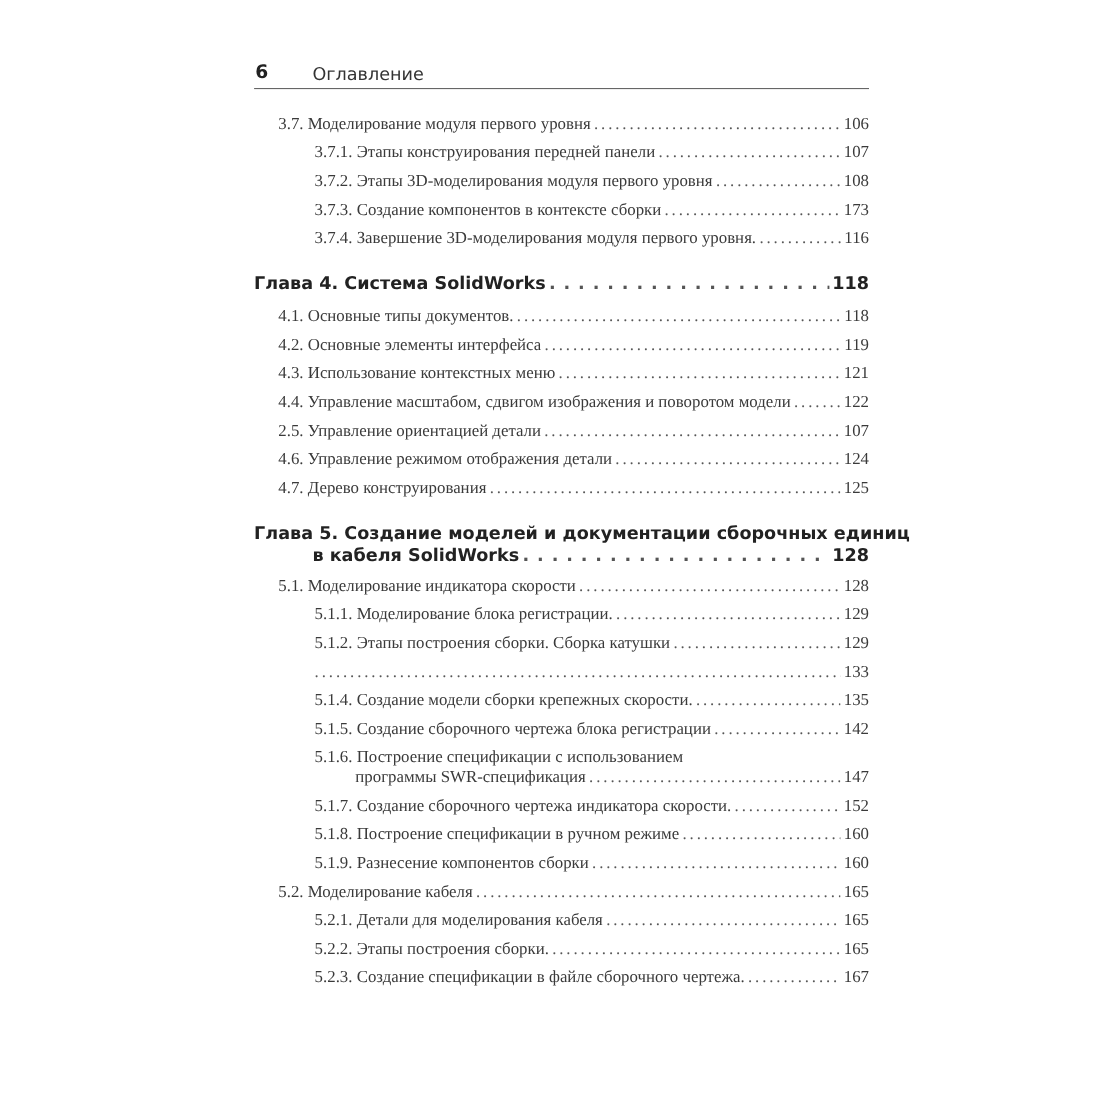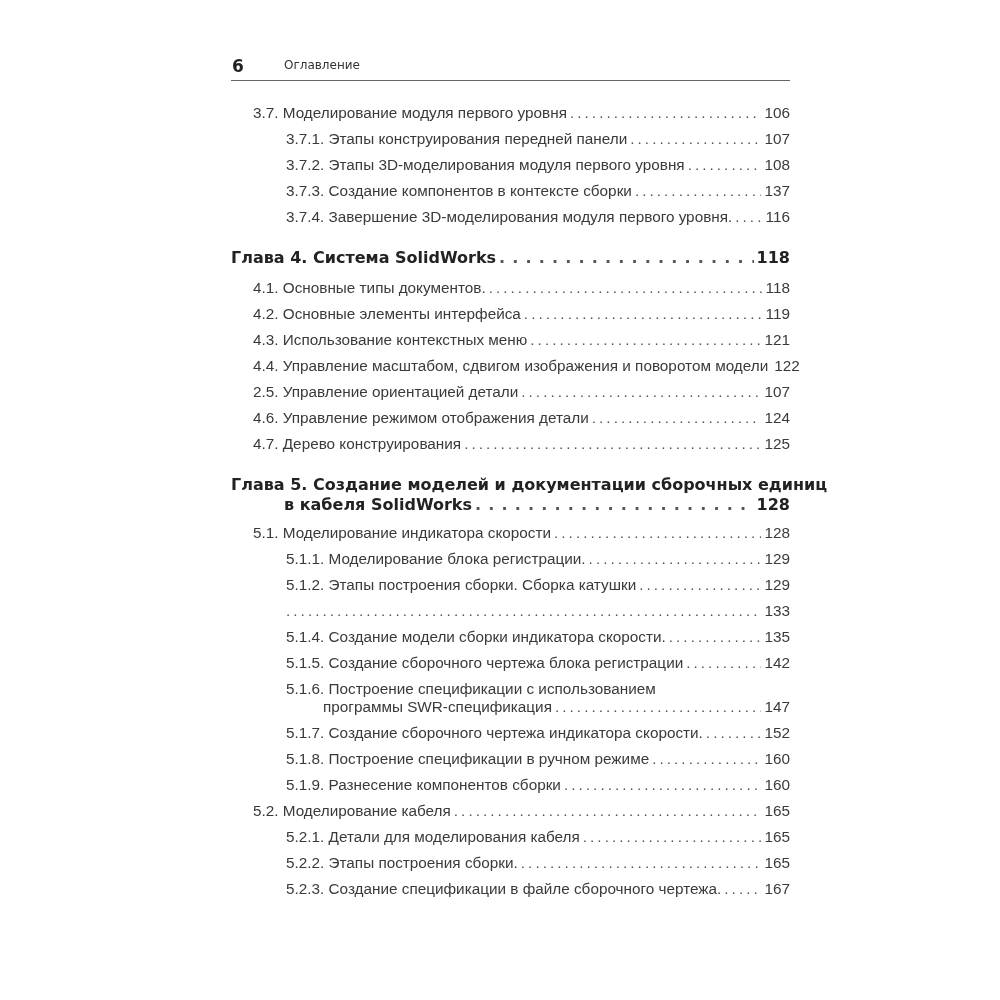--- a/index.html
+++ b/index.html
@@ -1,23 +1,23 @@
 <!DOCTYPE html>
 <html><head>
   <meta charset="utf-8">
   <style>
     html, body { margin: 0; padding: 0; background: #ffffff; }
     body { width: 1000px; height: 1000px; position: relative; overflow: hidden; }
     .page { position: absolute; left: 231px; top: 0; width: 559px; }
     .running-head { position: absolute; top: 56px; left: 0; width: 559px; height: 24px; }
     .page-num { position: absolute; left: 1px; top: 0; font-family: "DejaVu Sans", sans-serif; font-weight: bold; font-size: 17px; color: #222; }
-    .head-title { position: absolute; left: 53px; top: 2px; font-family: "DejaVu Sans", sans-serif; font-size: 12px; color: #333; }
+    .head-title { position: absolute; left: 53px; top: 2px; font-family: "DejaVu Sans", sans-serif; font-size: 16px; color: #333; }
     .head-rule { position: absolute; left: 0; top: 80px; width: 559px; height: 0; border-top: 1.5px solid #666; }
 
-    .entry { position: absolute; left: 0; width: 559px; font-family: Liberation Sans, sans-serif; font-size: 15.3px; color: #3a3a3a; white-space: nowrap; }
+    .entry { position: absolute; left: 0; width: 559px; font-family: Liberation Serif, serif; font-size: 15.3px; color: #3a3a3a; white-space: nowrap; }
     .row { display: flex; align-items: baseline; }
     .row .t { flex: 0 0 auto; padding-right: 3px; }
     .row .d { flex: 1 1 auto; overflow: hidden; letter-spacing: 2.4px; color: #555; }
     .row .d::before { content: ". . . . . . . . . . . . . . . . . . . . . . . . . . . . . . . . . . . . . . . . . . . . . . . . . . . . . . . . . . . . . . . . . . . . . . . . . . . . . . . . . . . . . . . . . . . . . . . . . . . . . . . . . . . . . . . . . . . . . . ."; letter-spacing: 0; word-spacing: -1.2px; }
     .row .p { flex: 0 0 auto; padding-left: 3px; }
     .lvl2 { padding-left: 22px; width: 537px; }
     .lvl3 { padding-left: 55px; width: 504px; }
     .cont3 { padding-left: 92px; width: 467px; align-items: flex-end; }
 
     .chapter { font-family: "DejaVu Sans", sans-serif; font-weight: bold; font-size: 16px; color: #222; }
@@ -46,21 +46,21 @@
       <span class="p">107</span>
   </div>
   <div class="entry lvl3 row" style="top:156px">
     <span class="t">3.7.2. Этапы 3D-моделирования модуля первого уровня</span>
       <span class="d"></span>
       <span class="p">108</span>
   </div>
   <div class="entry lvl3 row" style="top:182px">
     <span class="t">3.7.3. Создание компонентов в контексте сборки</span>
       <span class="d"></span>
-      <span class="p">137</span>
+      <span class="p">173</span>
   </div>
   <div class="entry lvl3 row" style="top:208px">
     <span class="t">3.7.4. Завершение 3D-моделирования модуля первого уровня.</span>
       <span class="d"></span>
       <span class="p">116</span>
   </div>
 
   <div class="entry chapter row" style="top:248px">
     <span class="t">Глава 4. Система SolidWorks</span>
       <span class="d"></span>
@@ -124,21 +124,21 @@
   <div class="entry lvl3 row" style="top:576px">
     <span class="t">5.1.2. Этапы построения сборки. Сборка катушки</span>
       <span class="d"></span>
       <span class="p">129</span>
   </div>
   <div class="entry lvl3 row" style="top:602px">
       <span class="d"></span>
       <span class="p">133</span>
   </div>
   <div class="entry lvl3 row" style="top:628px">
-    <span class="t">5.1.4. Создание модели сборки индикатора скорости.</span>
+    <span class="t">5.1.4. Создание модели сборки крепежных скорости.</span>
       <span class="d"></span>
       <span class="p">135</span>
   </div>
   <div class="entry lvl3 row" style="top:654px">
     <span class="t">5.1.5. Создание сборочного чертежа блока регистрации</span>
       <span class="d"></span>
       <span class="p">142</span>
   </div>
   <div class="entry lvl3" style="top:680px">
     <span>5.1.6. Построение спецификации с использованием</span>

